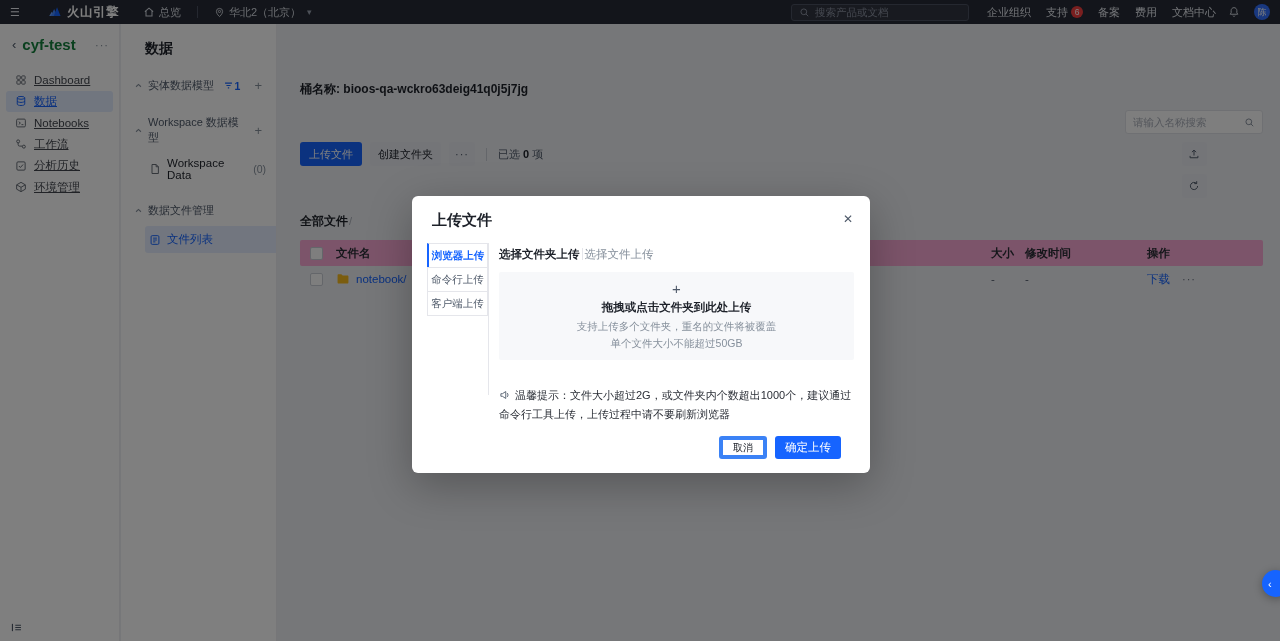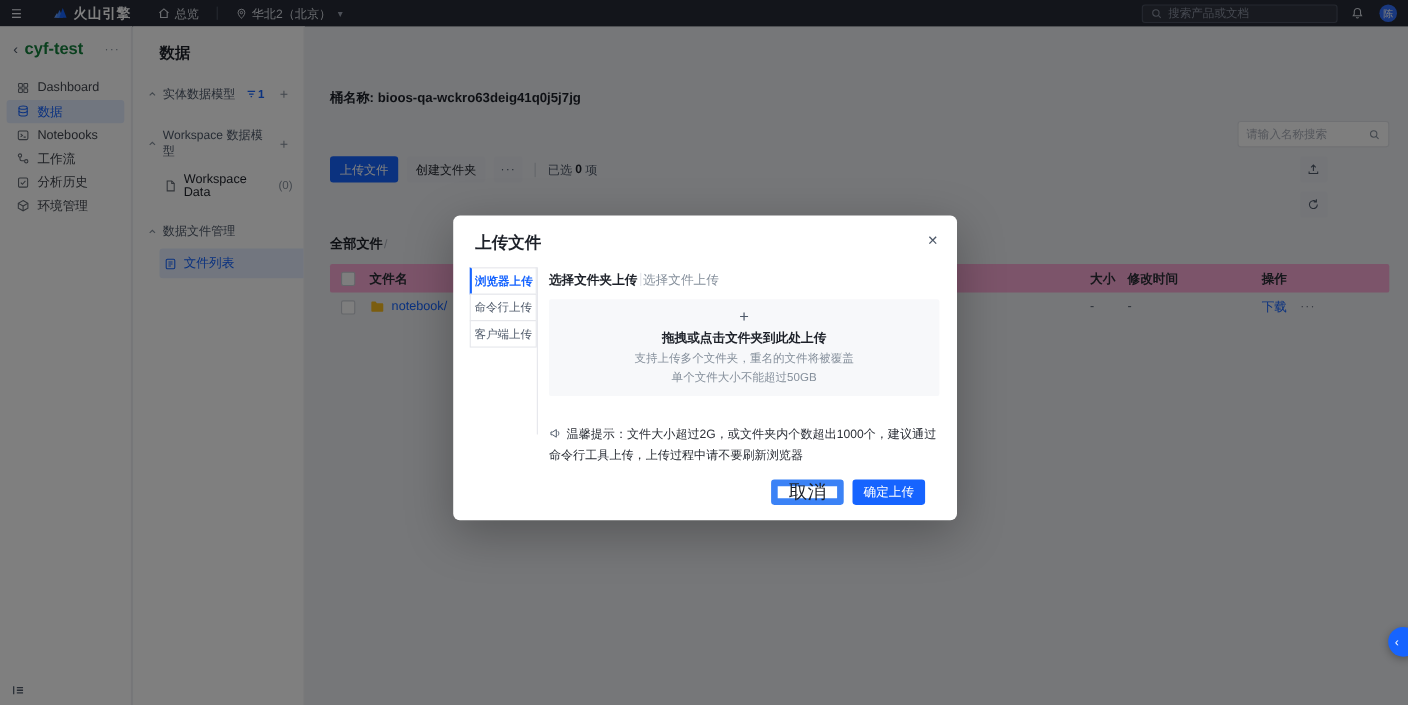--- a/index.html
+++ b/index.html
@@ -37,21 +37,21 @@
 
   
   .sidebar { position:absolute; top:24px; left:0; width:120px; bottom:0; background:#ffffff;
     border-right:1px solid #ececf0; z-index:1; }
   .sb-head { display:flex; align-items:center; gap:6px; padding:12px 10px 10px 12px; }
   .sb-back { color:#4e5969; font-size:13px; line-height:1; }
   .sb-name { font-size:15px; font-weight:700; color:#15803d; flex:1; }
   .sb-more { color:#86909c; font-size:11px; letter-spacing:1px; }
   .sb-nav { padding:6px 4px; }
   .sb-item { height:21.5px; display:flex; align-items:center; gap:7px; padding:0 9px;
-    margin:0 2px; border-radius:3px; font-size:11.5px; color:#42464e; }
+    margin:0 2px; border-radius:3px; font-size:11.5px; color:#42464e;text-decoration:underline; }
   .sb-item .ic { color:#646a73; }
   .sb-item.active { background:#e3ecff; color:#1664ff; }
   .sb-item.active .ic { color:#1664ff; }
 
   
   .panel { position:absolute; top:24px; left:121px; width:156px; bottom:0; background:#ffffff;
     border-right:1px solid #ececf0; z-index:1; }
   .panel-title { padding:16px 0 14px 24px; font-size:14px; font-weight:700; color:#1d2129; }
   .sec-head { display:flex; align-items:center; gap:5px; padding:6px 14px 6px 13px;
     font-size:11px; color:#4e5969; }
@@ -125,22 +125,22 @@
   .top-tab.active { color:#1d2129; font-weight:700; }
   .tt-div { width:1px; height:12px; background:#e5e6eb; }
   .dropzone { margin-top:7px; height:88px; background:#f7f8fa; border-radius:2px;
     display:flex; flex-direction:column; align-items:center; justify-content:center; text-align:center; }
   .dz-plus { font-size:15px; color:#4e5969; line-height:1; margin-bottom:4px; font-weight:400; }
   .dz-title { font-size:11.5px; font-weight:700; color:#1d2129; margin-bottom:3px; }
   .dz-hint { font-size:10.5px; color:#86909c; line-height:1.55; }
   .m-tip { margin-top:26px; font-size:11px; color:#2a2e36; line-height:1.7; }
   .m-tip .tip-ic { display:inline-block; vertical-align:-2px; margin-right:4px; color:#4e5969; }
   .m-foot { display:flex; justify-content:flex-end; gap:8px; padding:13px 13px 1px 0; }
-  .btn-cancel { height:23px; padding:0 10px; border:6px solid #3b82f6; border-radius:3px;
-    background:#fff; font-size:17px; color:#1d2129; display:flex; align-items:center; }
+  .btn-cancel { height:23px; padding:0 10px; border:4px solid #3b82f6; border-radius:3px;
+    background:#fff; font-size:10px; color:#1d2129; display:flex; align-items:center; }
   .btn-confirm { height:23px; padding:0 10px; border-radius:3px; background:#1664ff; color:#fff;
     font-size:11.5px; display:flex; align-items:center; }
 
   .float-btn { position:absolute; left:1262px; top:570px; width:27px; height:27px; border-radius:50%;
     background:#1664ff; color:#fff; z-index:60; display:flex; align-items:center; padding-left:6px;
     font-size:11px; box-shadow:0 2px 8px rgba(0,0,0,.3); }
 </style>
 </head>
 <body>
 
@@ -170,20 +170,30 @@
     <span class="tb-caret">▾</span>
   </span>
   <span class="tb-spacer"></span>
   <span class="tb-search">
     <svg width="11" height="11" viewBox="0 0 16 16" fill="none" stroke="currentColor" stroke-width="1.4">
         <circle cx="7" cy="7" r="4.2"></circle>
         <path d="M10.2 10.2 L13.4 13.4"></path>
       </svg>
     <input type="text" readonly="" placeholder="搜索产品或文档" style="">
   </span>
+  <nav class="tb-links">
+    <span class="tb-link">企业组织</span>
+    <span class="tb-link">
+      <span>支持</span>
+      <span class="tb-badge">6</span>
+    </span>
+    <span class="tb-link">备案</span>
+    <span class="tb-link">费用</span>
+    <span class="tb-link">文档中心</span>
+  </nav>
   <span class="tb-bell">
     <svg width="12" height="12" viewBox="0 0 16 16" fill="none" stroke="currentColor" stroke-width="1.3">
         <path d="M8 2.2 C5.8 2.2 4.2 3.9 4.2 6 V9 L3 11 H13 L11.8 9 V6 C11.8 3.9 10.2 2.2 8 2.2 Z"></path>
         <path d="M6.6 13 a1.6 1.6 0 0 0 2.8 0"></path>
       </svg>
   </span>
   <span class="tb-avatar">陈</span>
 </header>
 
 <aside class="sidebar">

